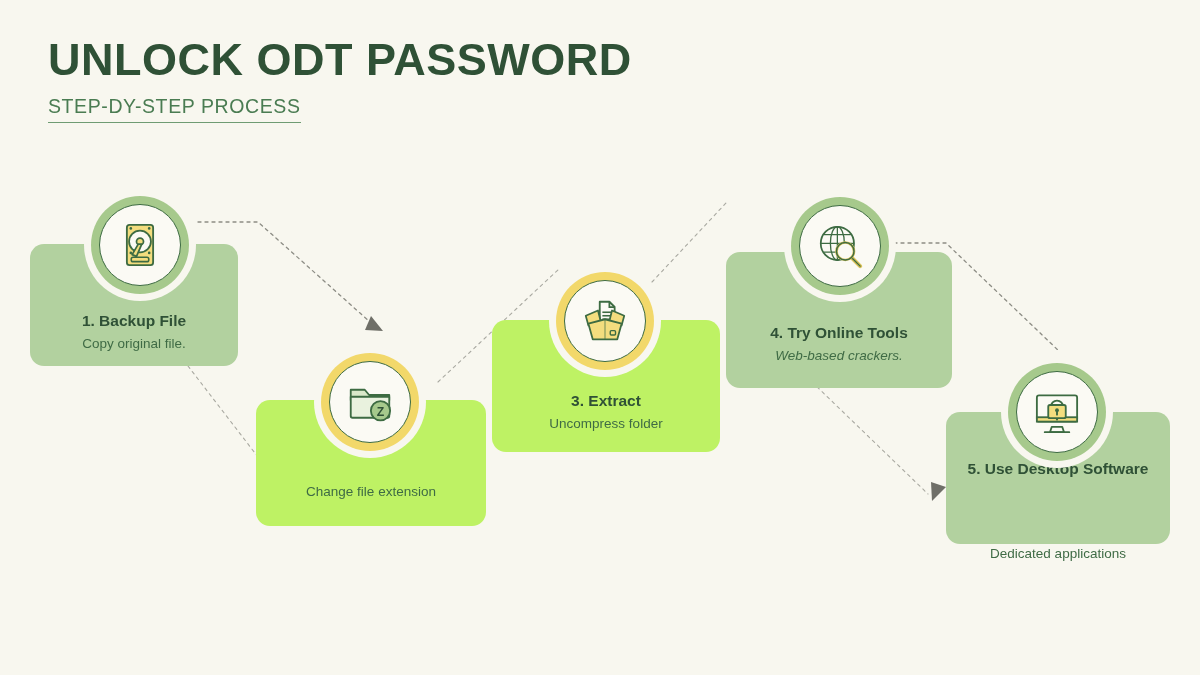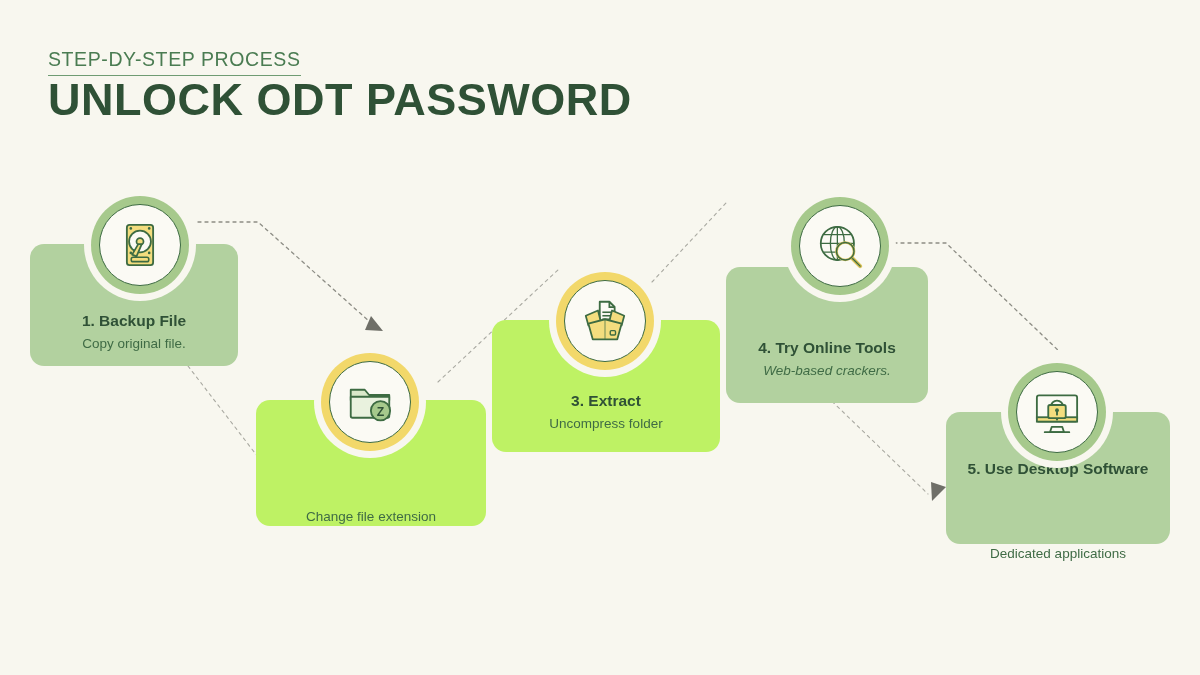--- a/index.html
+++ b/index.html
@@ -100,22 +100,22 @@
     justify-content: center;
   }
   .badge svg { position: relative; width: 56px; height: 56px; display: block; }
 </style>
 </head>
 <body>
 
 <div id="stage">
 
   <div id="header">
+    <div id="title">UNLOCK ODT PASSWORD</div>
     <div id="subtitle">STEP-DY-STEP PROCESS</div>
-    <div id="title">UNLOCK ODT PASSWORD</div>
   </div>
 
   <svg id="connectors" viewBox="0 0 1200 675">
 
     <path d="M 198 222 L 258 222 L 370 322" fill="none" stroke="#8d8d85" stroke-width="1.3" stroke-dasharray="3 4" stroke-linecap="round"></path>
     <polygon points="371,316 383,331 365,330" fill="#6f6f68"></polygon>
 
     <path d="M 188 366 L 268 470" fill="none" stroke="#a9a9a1" stroke-width="1.1" stroke-dasharray="3 4" stroke-linecap="round"></path>
 
     <path d="M 438 382 L 560 268" fill="none" stroke="#a9a9a1" stroke-width="1.1" stroke-dasharray="3 4" stroke-linecap="round"></path>
@@ -144,21 +144,21 @@
         <rect x="22" y="46" width="20" height="5" rx="2" fill="#f3dd7e" stroke="#3d6b42" stroke-width="1.8"></rect>
         <circle cx="21.5" cy="13" r="1.5" fill="#3d6b42"></circle>
         <circle cx="42.5" cy="13" r="1.5" fill="#3d6b42"></circle>
         <circle cx="21.5" cy="41" r="1.5" fill="#3d6b42"></circle>
         <circle cx="42.5" cy="41" r="1.5" fill="#3d6b42"></circle>
       </svg>
     </div>
   </div>
 
   <div class="card yellow" style="left:256px; top:400px; width:230px; height:126px;">
-    <div class="card-sub" style="top:109px;">Change file extension</div>
+    <div class="card-sub" style="top:84px;">Change file extension</div>
   </div>
   <div class="badge yellow" style="left:318px; top:350px;">
     <div class="ring"></div>
     <div class="inner">
 
       <svg viewBox="0 0 64 64">
         <path d="M 10 18 h 16 l 5 6 h 23 v 6 H 10 Z" fill="#d9e8c9" stroke="#3d6b42" stroke-width="2.1" stroke-linejoin="round"></path>
         <path d="M 10 26 h 44 v 22 a 2 2 0 0 1 -2 2 H 12 a 2 2 0 0 1 -2 -2 Z" fill="#e9f2de" stroke="#3d6b42" stroke-width="2.1" stroke-linejoin="round"></path>
         <circle cx="44" cy="42" r="11" fill="#a6c98c" stroke="#3d6b42" stroke-width="2.1"></circle>
         <text x="44" y="47.5" font-family="Liberation Sans, sans-serif" font-size="14" font-weight="bold" fill="#2f5136" text-anchor="middle">Z</text>
@@ -182,21 +182,21 @@
         <line x1="29" y1="30" x2="37" y2="30" stroke="#3d6b42" stroke-width="1.8"></line>
         <path d="M 10 26 L 24 20 L 27 32 L 13 37 Z" fill="#f3dd7e" stroke="#3d6b42" stroke-width="2" stroke-linejoin="round"></path>
         <path d="M 54 26 L 40 20 L 37 32 L 51 37 Z" fill="#f3dd7e" stroke="#3d6b42" stroke-width="2" stroke-linejoin="round"></path>
         <path d="M 13 35 L 32 30 L 51 35 L 46 53 H 18 Z" fill="#f3dd7e" stroke="#3d6b42" stroke-width="2.1" stroke-linejoin="round"></path>
         <path d="M 32 30 v 23" fill="none" stroke="#3d6b42" stroke-width="1.5" opacity="0.55"></path>
         <rect x="38" y="43" width="6" height="5" rx="1.2" fill="none" stroke="#3d6b42" stroke-width="1.6"></rect>
       </svg>
     </div>
   </div>
 
-  <div class="card green" style="left:726px; top:267px; width:202px; height:136px;">
+  <div class="card green" style="left:726px; top:252px; width:226px; height:136px;">
     <div class="card-title" style="top:72px;">4. Try Online Tools</div>
     <div class="card-sub" style="top:96px;font-style:italic;">Web-based crackers.</div>
   </div>
   <div class="badge green" style="left:788px; top:194px;">
     <div class="ring"></div>
     <div class="inner">
 
       <svg viewBox="0 0 64 64">
         <circle cx="29" cy="29" r="19" fill="#fbfaf4" stroke="#3d6b42" stroke-width="2"></circle>
         <ellipse cx="29" cy="29" rx="8" ry="19" fill="none" stroke="#3d6b42" stroke-width="1.5"></ellipse>

